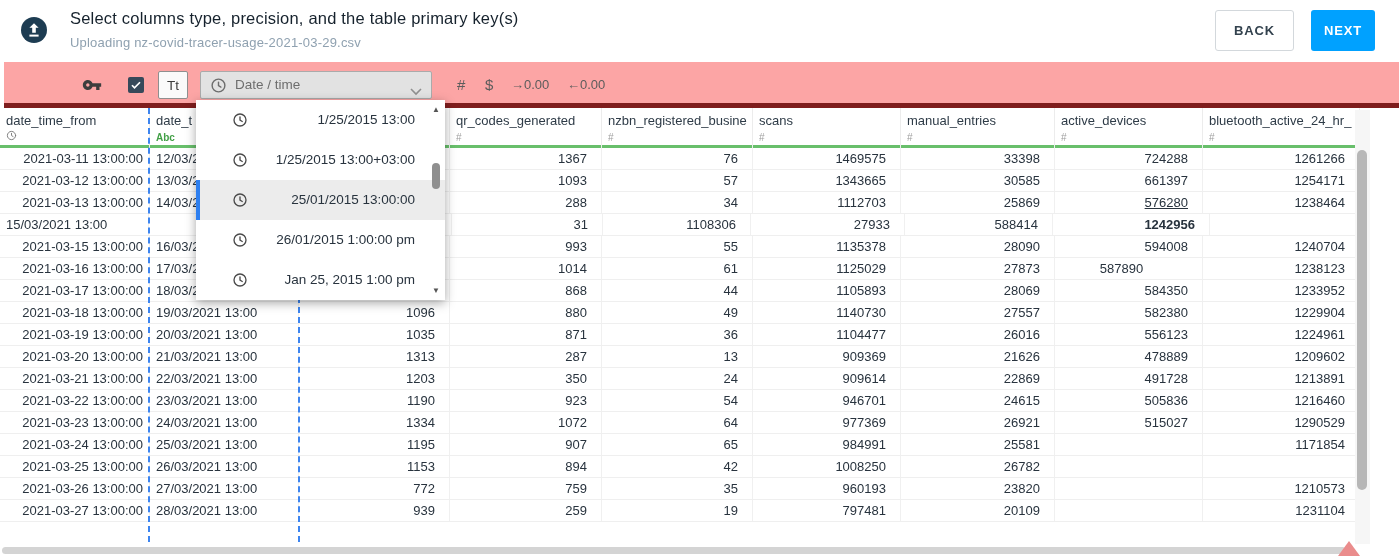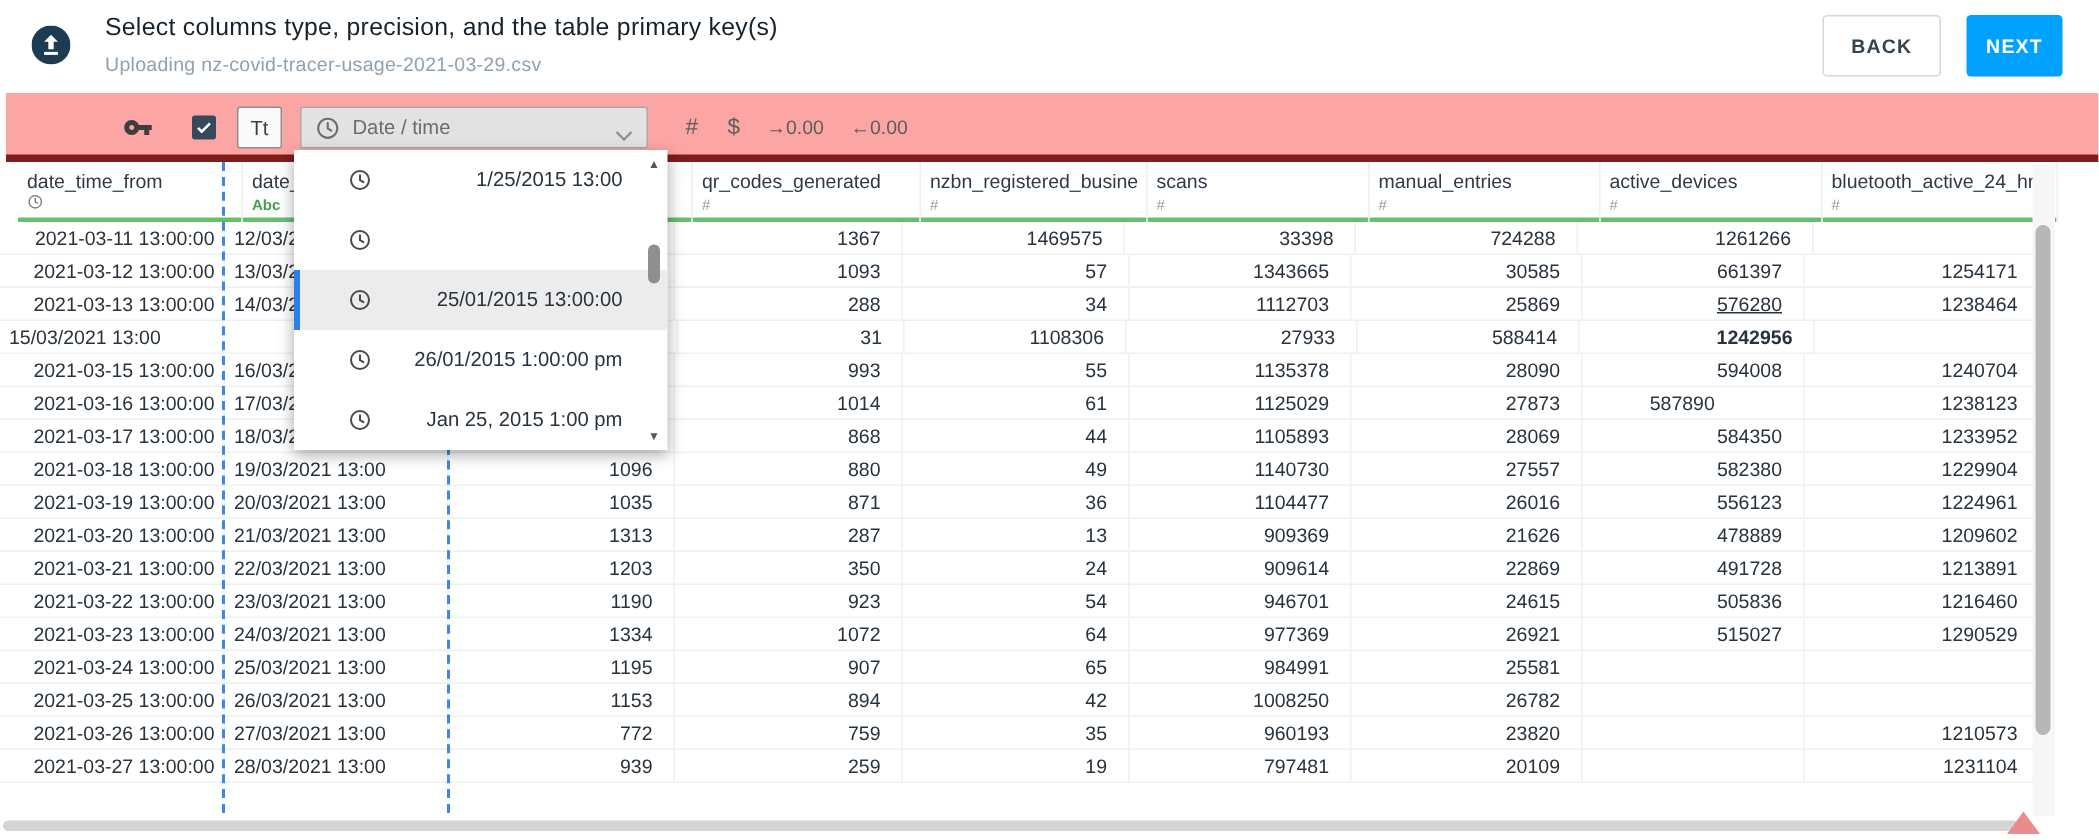--- a/index.html
+++ b/index.html
@@ -32,21 +32,21 @@
   .tb-select .sel-clock { position:absolute; left:9px; top:5px; }
   .tb-select-label { position:absolute; left:34px; top:0; line-height:26px; font-size:13.5px; color:#6d6d6d; }
   .tb-select .chev { position:absolute; right:9px; top:10px; }
   .tb-sym { position:absolute; top:0; height:46px; line-height:46px; color:#5c5c5c; cursor:pointer; }
   .tb-num  { left:453px; font-size:15px; }
   .tb-cur  { left:481px; font-size:15px; }
   .tb-dec-add { left:507px; font-size:13px; }
   .tb-dec-rem { left:563px; font-size:13px; }
   
   .table-area { position:absolute; top:108px; left:0; width:1360px; z-index:1; }
-  .thead { display:flex; position:relative; height:40px; width:1360px; background:#fff;margin-left:12px; }
+  .thead { display:flex; position:relative; height:40px; width:1360px; background:#fff; }
   .th { position:relative; height:40px; border-right:1px solid #ececec; overflow:hidden; cursor:pointer; }
   .col-name { margin:5px 0 0 6px; font-size:13px; color:#2e3b47; white-space:nowrap; overflow:hidden; }
   .col-type { position:absolute; bottom:5px; left:6px; font-size:10px; line-height:10px; }
   .col-type.text { color:#43a047; font-weight:700; }
   .col-type.number { color:#9e9e9e; }
   .qbar { position:absolute; left:0; right:0; bottom:0; height:3px; background:#68bf6b; }
   .tbody { width:1360px; }
   .tr { display:flex; height:22px; border-bottom:1px solid #efefef; background:#fff; }
   .td { height:21px; line-height:21px; font-size:13px; color:#28333e; white-space:nowrap;
         overflow:hidden; border-right:1px solid #f0f0f0; }
@@ -181,20 +181,21 @@
           <div class="col-type number">#</div>
           <div class="qbar"></div>
         </div>
       </div>
     <div class="tbody">
         <div class="tr">
           <div class="td dt" style="width: 150px;">2021-03-11 13:00:00</div>
           <div class="td al" style="width: 149px;">12/03/2021 13:00</div>
           <div class="td num" style="width: 151px;"></div>
           <div class="td num" style="width: 152px;">1367</div>
+          <div class="td num" style="width: 151px;">76</div>
           <div class="td num" style="width: 148px;">1469575</div>
           <div class="td num" style="width: 154px;">33398</div>
           <div class="td num" style="width: 148px;">724288</div>
           <div class="td num" style="width: 157px;">1261266</div>
         </div>
         <div class="tr">
           <div class="td dt" style="width: 150px;">2021-03-12 13:00:00</div>
           <div class="td al" style="width: 149px;">13/03/2021 13:00</div>
           <div class="td num" style="width: 151px;"></div>
           <div class="td num" style="width: 152px;">1093</div>
@@ -326,20 +327,21 @@
         </div>
         <div class="tr">
           <div class="td dt" style="width: 150px;">2021-03-24 13:00:00</div>
           <div class="td al" style="width: 149px;">25/03/2021 13:00</div>
           <div class="td num" style="width: 151px;">1195</div>
           <div class="td num" style="width: 152px;">907</div>
           <div class="td num" style="width: 151px;">65</div>
           <div class="td num" style="width: 148px;">984991</div>
           <div class="td num" style="width: 154px;">25581</div>
           <div class="td num" style="width: 148px;"></div>
+          <div class="td num" style="width: 157px;">1171854</div>
         </div>
         <div class="tr">
           <div class="td dt" style="width: 150px;">2021-03-25 13:00:00</div>
           <div class="td al" style="width: 149px;">26/03/2021 13:00</div>
           <div class="td num" style="width: 151px;">1153</div>
           <div class="td num" style="width: 152px;">894</div>
           <div class="td num" style="width: 151px;">42</div>
           <div class="td num" style="width: 148px;">1008250</div>
           <div class="td num" style="width: 154px;">26782</div>
           <div class="td num" style="width: 148px;"></div>
@@ -380,20 +382,21 @@
               <circle cx="12" cy="12" r="9"></circle>
               <path d="M12 7.2v5l3.4 2"></path>
             </svg></span>
           <span class="dd-lbl">1/25/2015 13:00</span>
         </div>
         <div class="dd-item">
           <span class="dd-ic"><svg width="16" height="16" viewBox="0 0 24 24" fill="none" stroke="#4a4a4a" stroke-width="2" stroke-linecap="round">
               <circle cx="12" cy="12" r="9"></circle>
               <path d="M12 7.2v5l3.4 2"></path>
             </svg></span>
+          <span class="dd-lbl">1/25/2015 13:00+03:00</span>
         </div>
         <div class="dd-item sel">
           <span class="dd-ic"><svg width="16" height="16" viewBox="0 0 24 24" fill="none" stroke="#4a4a4a" stroke-width="2" stroke-linecap="round">
               <circle cx="12" cy="12" r="9"></circle>
               <path d="M12 7.2v5l3.4 2"></path>
             </svg></span>
           <span class="dd-lbl">25/01/2015 13:00:00</span>
           <span class="sel-bar"></span>
         </div>
         <div class="dd-item">

